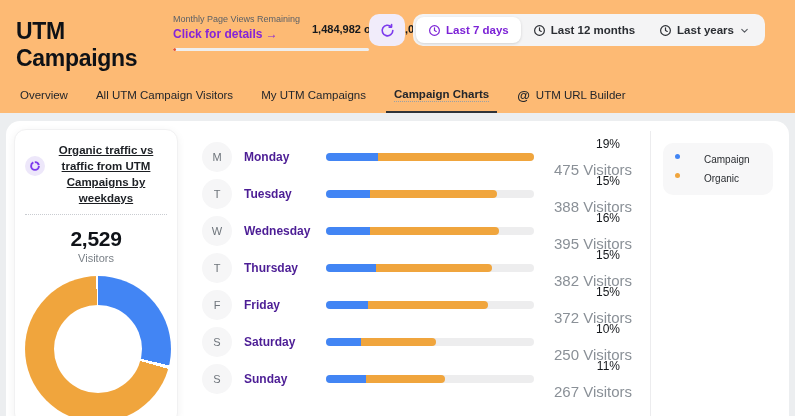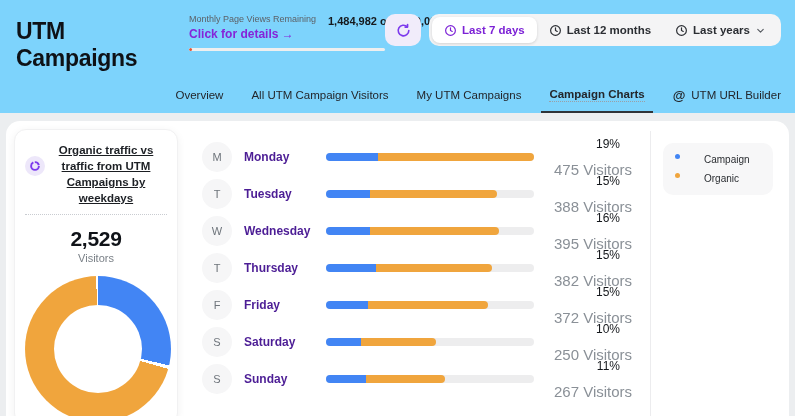--- a/index.html
+++ b/index.html
@@ -3,44 +3,44 @@
 <meta charset="utf-8">
 <style>
   * { margin:0; padding:0; box-sizing:border-box; }
   html,body { width:795px; height:416px; overflow:hidden; }
   body {
     font-family:"Liberation Sans", sans-serif;
     background:#eceef0;
     color:#1a1d21;
   }
   
-  .topbar { background:#7dd3fc; padding:14px 14px 0 16px; }
+  .topbar { background:#fdba74; padding:14px 30px 0 16px; }
   .header-row { display:flex; align-items:flex-start; }
   .page-title { font-size:23px; font-weight:800; letter-spacing:-.3px; color:#0e1116; margin-top:4px; }
 
   .views-block { margin-left:22px; width:196px; }
   .views-label { font-size:9px; color:#5c6167; white-space:nowrap; }
   .views-link { font-size:12px; color:#8524d8; font-weight:600; cursor:pointer; display:inline-block; margin-top:3px; }
   .views-number { font-size:11px; font-weight:700; color:#16191d; white-space:nowrap; margin-left:12px; margin-top:1px; }
-  .views-row { display:flex; align-items:flex-start; }
+  .views-row { display:flex; align-items:center; }
   .progress-track { width:196px; height:3px; background:#efefef; border-radius:2px; margin-top:6px; overflow:hidden; }
   .progress-fill { height:100%; background:#e8532f; border-radius:2px; }
 
   .header-right { margin-left:auto; display:flex; gap:8px;justify-content:space-between; }
   .refresh-btn { width:36px; height:32px; border:none; background:#f1ecfa; border-radius:10px;
       display:flex; align-items:center; justify-content:center; cursor:pointer; color:#7c3aed; }
   .segmented { display:flex; background:#f4f4f5; border-radius:10px; padding:3px; height:32px; }
   .seg-btn { display:flex; align-items:center; gap:5px; border:none; background:transparent; cursor:pointer;
       padding:0 12px; border-radius:8px; font-size:11.5px; font-weight:600; color:#2b2e33; white-space:nowrap;
       font-family:inherit; }
   .seg-btn.active { background:#ffffff; color:#7c22d6; box-shadow:0 1px 3px rgba(0,0,0,.14); }
   .seg-btn svg { flex:0 0 auto; }
 
   
-  .tabs { display:flex; gap:28px; padding:16px 0 0 4px;justify-content:flex-end; }
+  .tabs { display:flex; gap:28px; padding:16px 0 0 4px; }
   .tab { position:relative; font-size:11.5px; font-weight:500; color:#23262b; cursor:pointer;
       padding-bottom:11px; display:flex; align-items:center; gap:6px; }
   .tab .tab-label { padding-bottom:1px; }
   .tab.active .tab-label { border-bottom:1px dotted #9aa0a6; font-weight:600; }
   .tab.active::after { content:""; position:absolute; left:-8px; right:-8px; bottom:0; height:2px; background:#2f3338; }
   .at-glyph { font-size:13px; font-weight:700; color:#23262b; line-height:1; }
 
   
   .main-card { margin:8px 6px 0 6px; background:#ffffff; border-radius:14px; height:312px;
       display:flex; padding:8px; }

